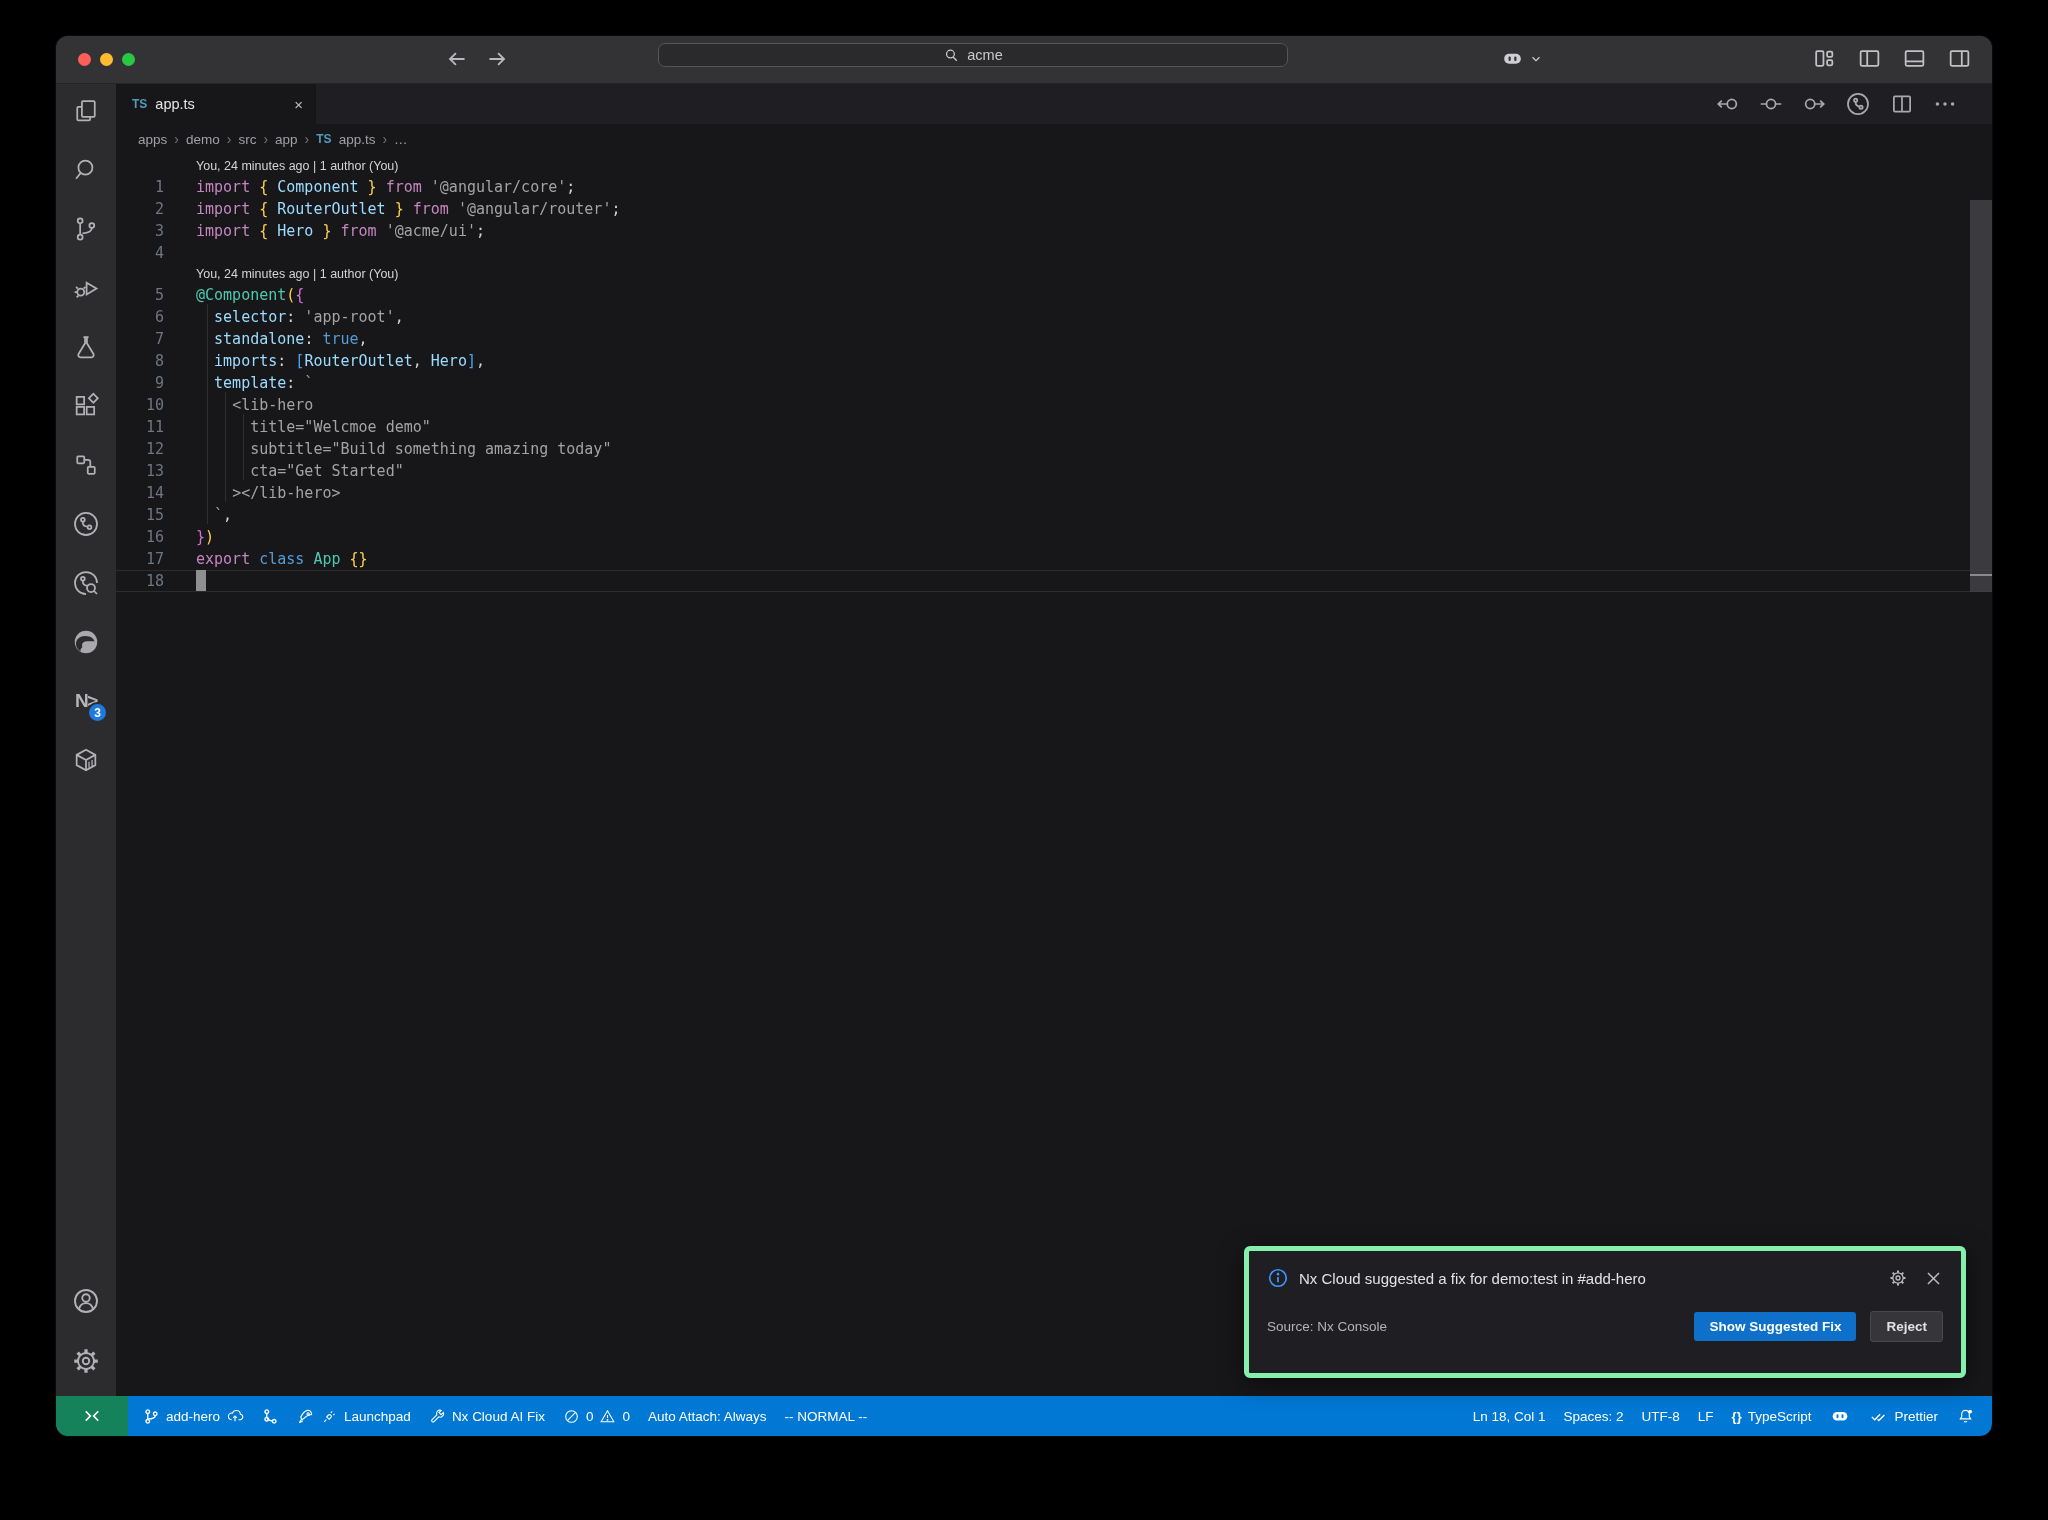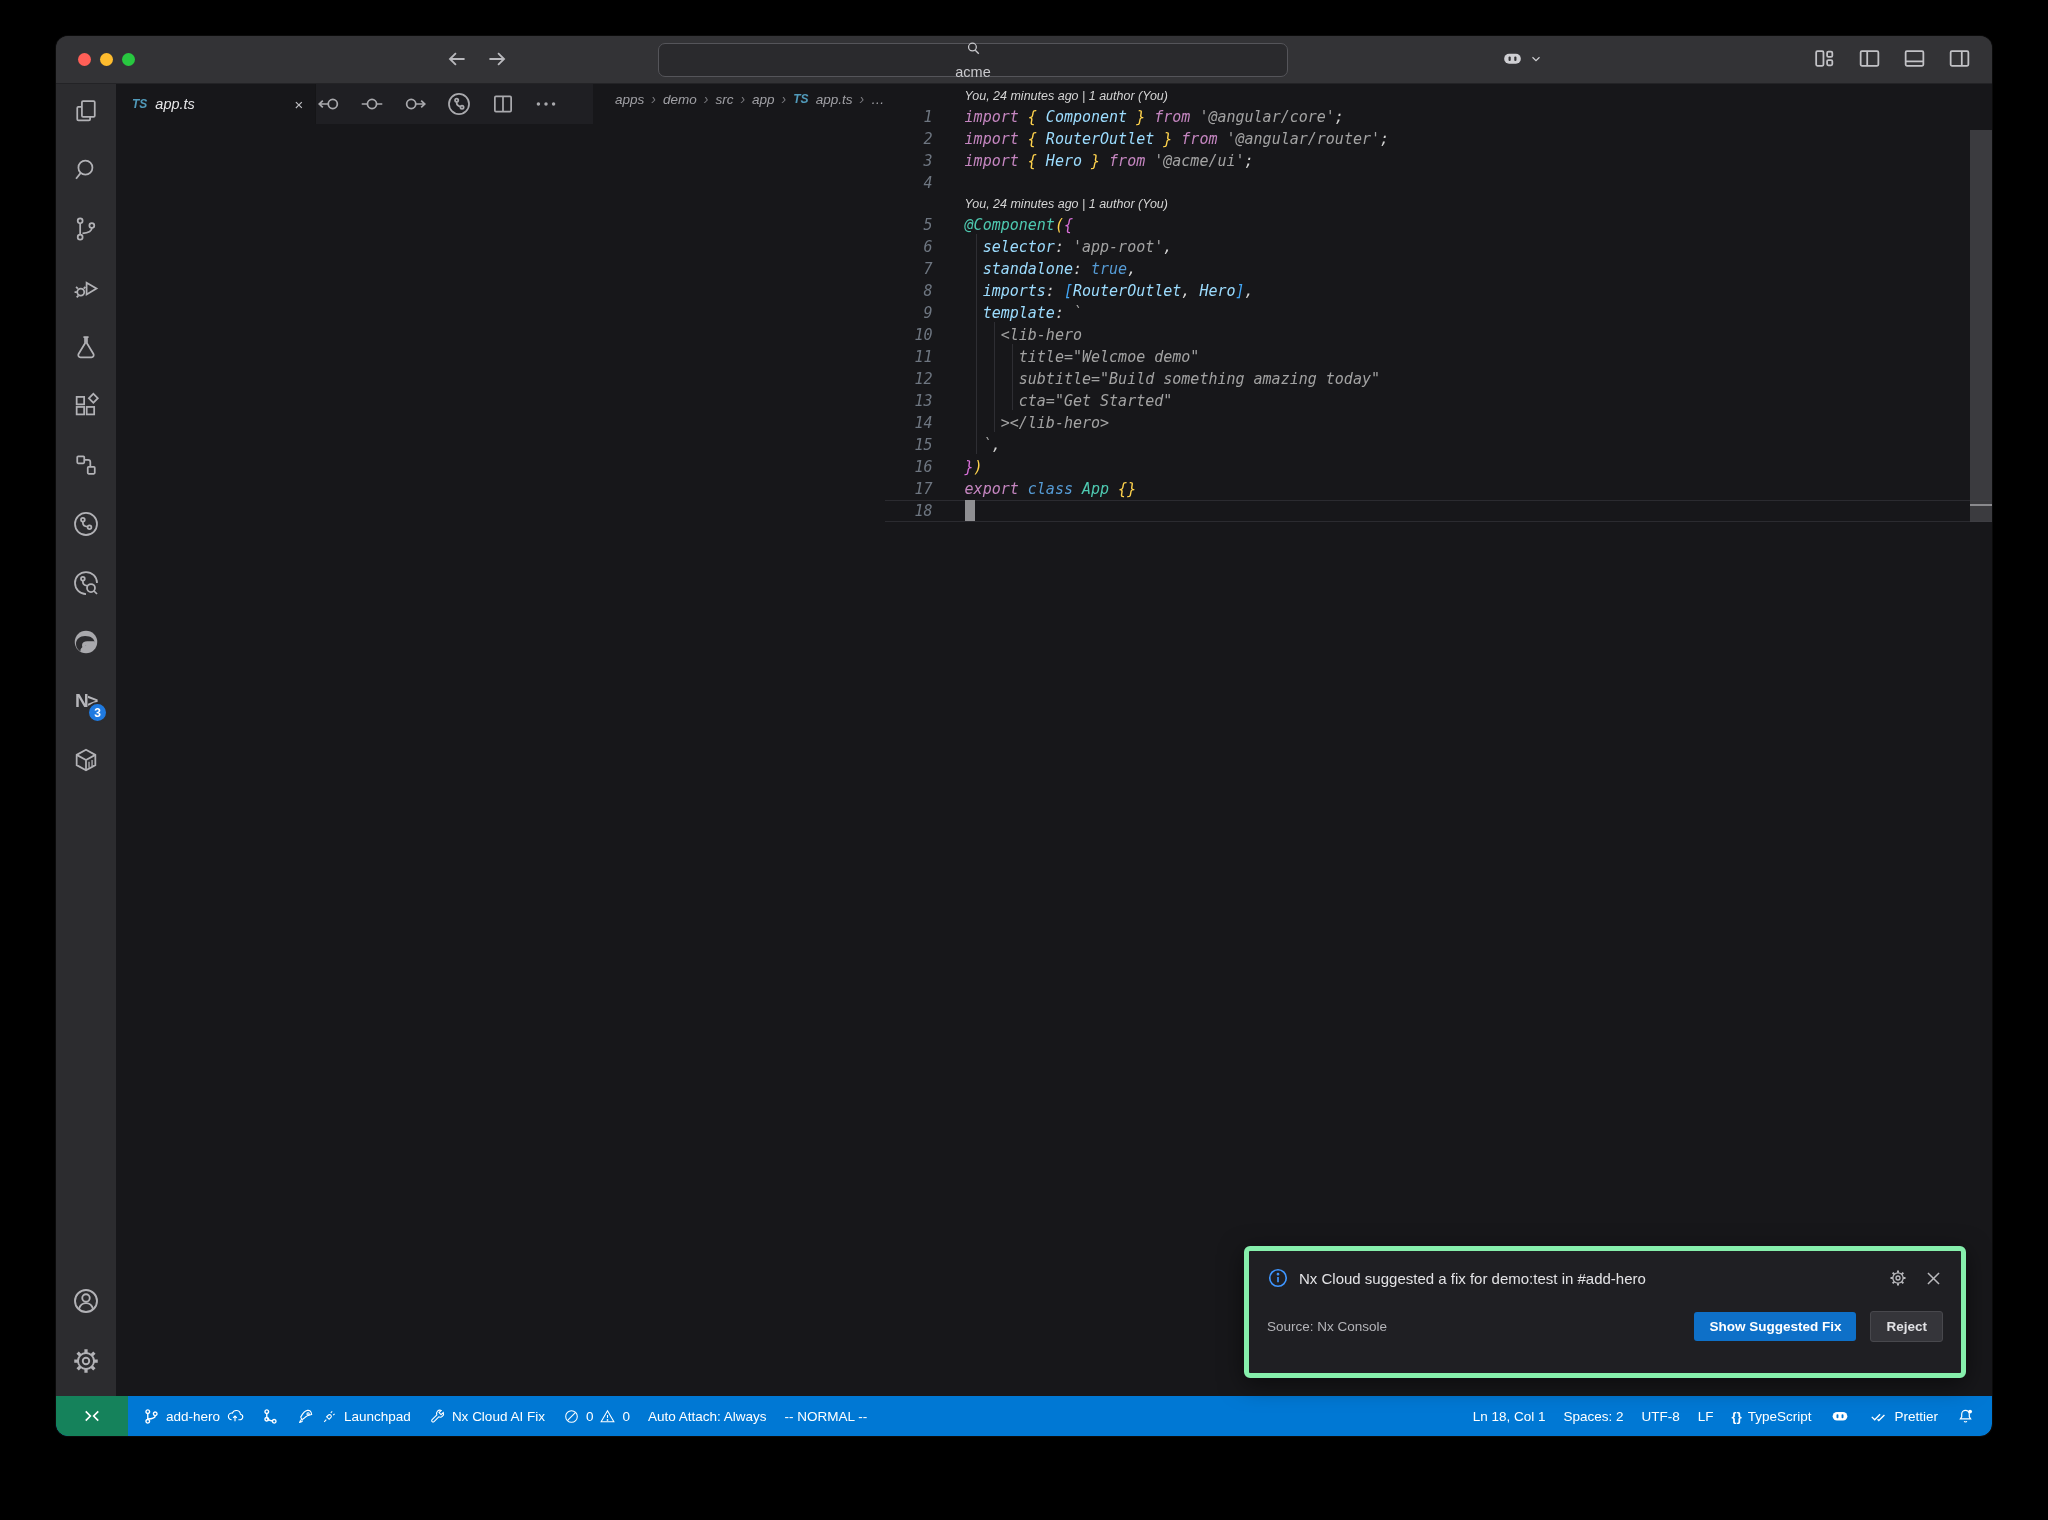--- a/index.html
+++ b/index.html
@@ -9,41 +9,41 @@
             background:#17171a; border-radius:12px; overflow:hidden;
             box-shadow: inset 0 1px 0 rgba(255,255,255,.08), 0 0 0 1px #0a0a0a; }
 
   
   .titlebar { position:absolute; left:0; top:0; right:0; height:48px; background:#333336;
               border-bottom:1px solid #232326; }
   .traffic { position:absolute; left:22px; top:17px; display:flex; gap:9px; }
   .tl { width:13px; height:13px; border-radius:50%; }
   .tl.r{background:#ff5f57}.tl.y{background:#febc2e}.tl.g{background:#28c840}
   .navarrows { position:absolute; left:388px; top:10px; display:flex; gap:14px; color:#b9b9bd; }
-  .searchbox { position:absolute; left:602px; top:7px; width:630px; height:34px;
+  .searchbox { position:absolute; left:602px; top:7px; width:630px; height:24px;
                background:#2a2a2d; border:1px solid #55555a; border-radius:7px;
                display:flex; align-items:center; justify-content:center; gap:7px;
-               color:#c9c9cd; font-size:14.5px;flex-direction:column; }
+               color:#c9c9cd; font-size:14.5px; }
   .copilot-group { position:absolute; left:1444px; top:10px; display:flex; align-items:center; gap:4px; color:#cfcfd3; }
   .layout-icons { position:absolute; right:20px; top:10px; display:flex; gap:20px; color:#c2c2c6; }
 
   
   .body { position:absolute; left:0; top:48px; right:0; bottom:40px; display:flex; }
   .activitybar { width:60px; background:#2c2c2f; display:flex; flex-direction:column;
                  align-items:center; padding:12px 0 20px; }
   .ab-top { display:flex; flex-direction:column; gap:29px; align-items:center; }
   .ab-bottom { margin-top:auto; display:flex; flex-direction:column; gap:30px; align-items:center; }
   .ab-item { width:30px; height:30px; display:flex; align-items:center; justify-content:center;
              color:#b2b2b6; position:relative; cursor:pointer; }
   .nx-logo { font-weight:700; font-size:19px; letter-spacing:-1.5px; color:#b6b6ba; }
   .nx-badge { position:absolute; right:-7px; bottom:-7px; min-width:21px; height:21px; border-radius:50%;
               background:#1f7ae0; color:#fff; font-size:12px; font-weight:700;
               display:flex; align-items:center; justify-content:center; border:2px solid #2c2c2f; }
 
-  .editorcol { flex:1; display:flex; flex-direction:row; background:#17171a; position:relative;font-style:italic; }
+  .editorcol { flex:1; display:flex; flex-direction:column; background:#17171a; position:relative; }
 
   
   .tabbar { height:40px; background:#1f1f23; display:flex; align-items:stretch; }
   .tab { width:200px; background:#17171a; display:flex; align-items:center; gap:8px;
          padding:0 12px 0 16px; border-right:1px solid #151517; }
   .ts-badge { color:#519aba; font-weight:700; font-size:12px; }
   .tab-label { color:#e6e6e8; font-size:14.5px; flex:1; }
   .tab-close { color:#c0c0c4; font-size:15px; }
   .editor-actions { margin-left:auto; display:flex; align-items:center; gap:17px;
                     padding-right:34px; color:#a9a9ad; }

